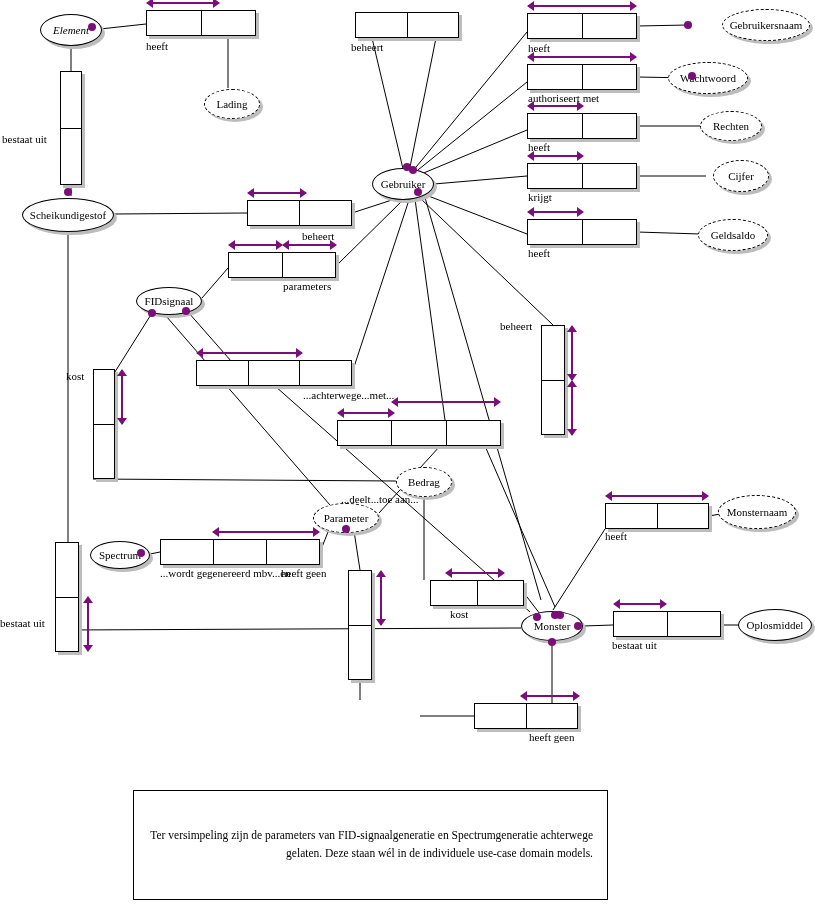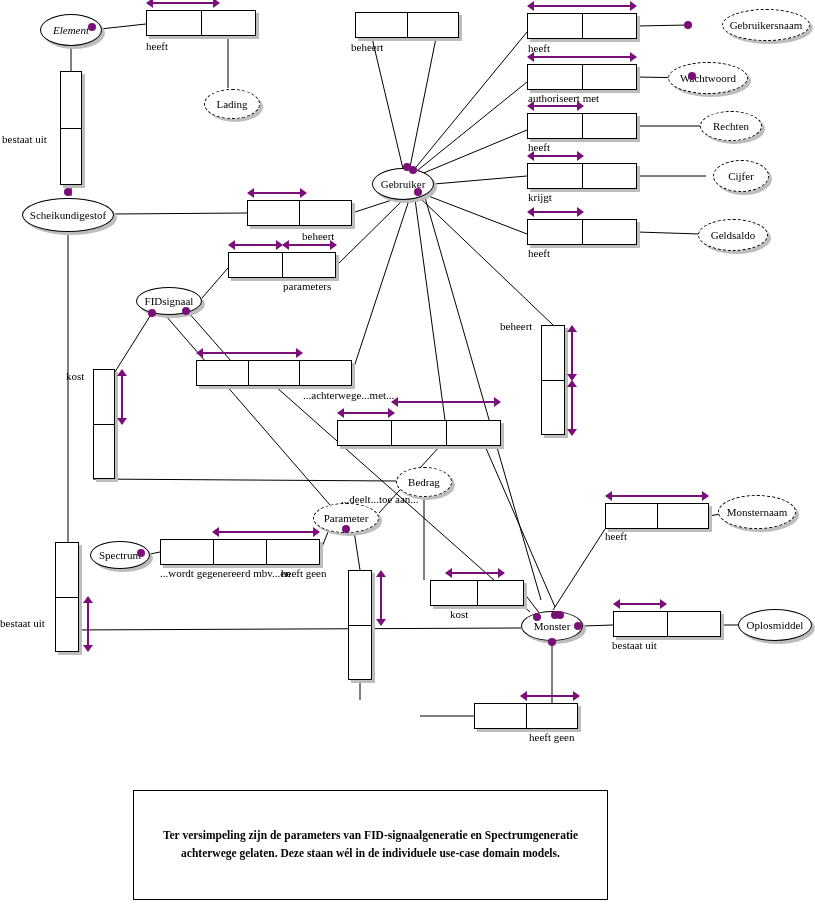--- a/index.html
+++ b/index.html
@@ -36,22 +36,22 @@
   
   .lbl{position:absolute;font-family:"Liberation Serif",serif;font-size:11px;color:#000;
        white-space:nowrap;z-index:6;}
 
   
   .dot{position:absolute;width:8px;height:8px;border-radius:50%;background:#7a0f7a;z-index:8;}
 
   
   #note{position:absolute;box-sizing:border-box;background:#fff;border:1px solid #000;
         display:flex;align-items:center;justify-content:center;z-index:7;}
-  #note .txt{font-family:"Liberation Serif",serif;font-size:11.5px;font-weight:bold;
-             text-align:center;line-height:1.55;color:#000;padding:0 14px;}
+  #note .txt{font-family:"Liberation Serif",serif;font-size:11.5px;font-weight:normal;
+             text-align:right;line-height:1.55;color:#000;padding:0 14px;}
 </style>
 </head>
 <body>
 
 <div id="stage">
 
   <svg id="canvas" viewBox="0 0 815 915" xmlns="http://www.w3.org/2000/svg">
     <g stroke="#000" stroke-width="1" fill="none">
 
       <line x1="100" y1="29" x2="146" y2="24"></line>

